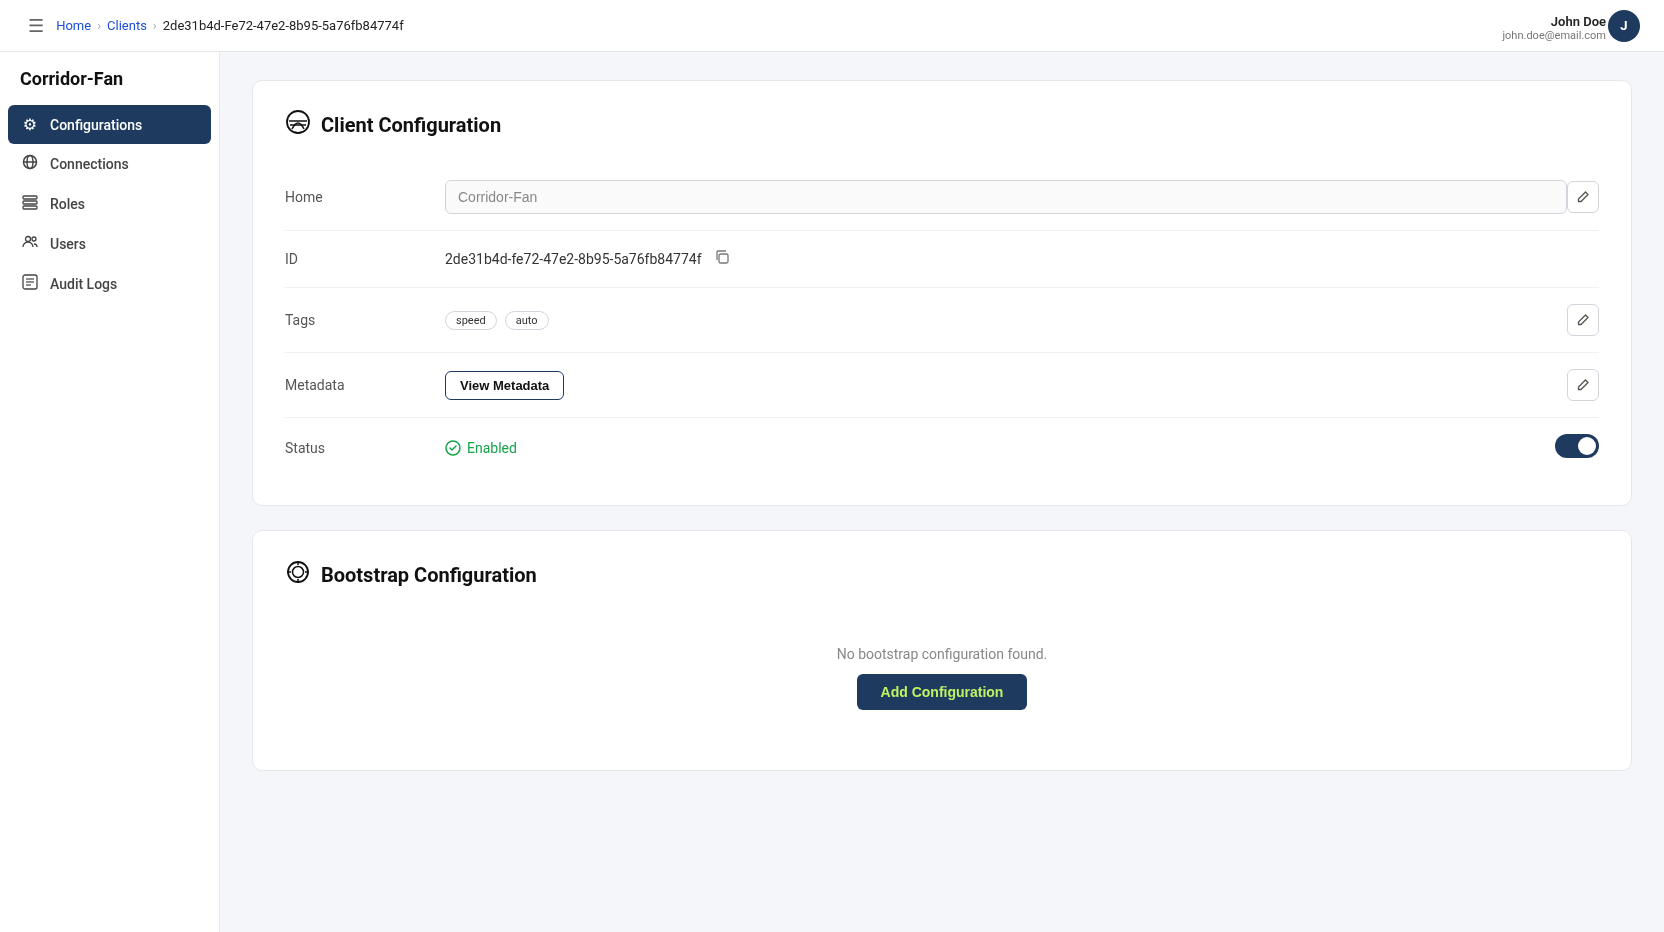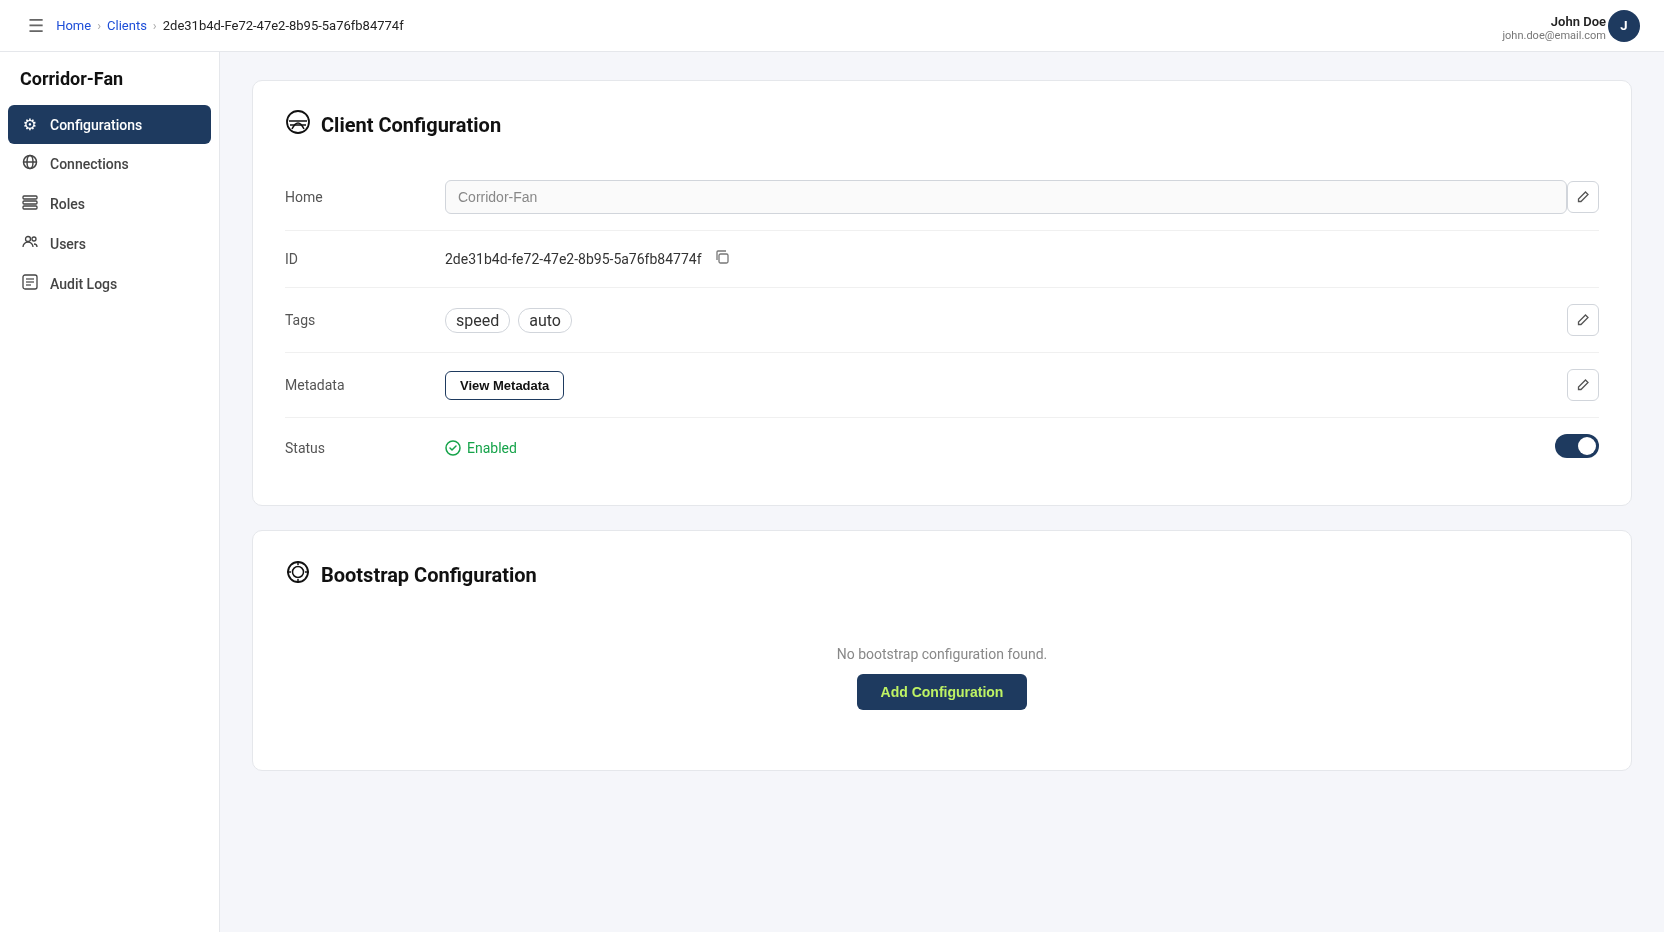--- a/index.html
+++ b/index.html
@@ -82,21 +82,21 @@
     .id-value { font-size: 14px; color: #333; display: flex; align-items: center; gap: 8px; }
     .copy-btn {
       background: none; border: none; cursor: pointer;
       color: #777; font-size: 16px; padding: 2px 4px;
     }
 
     
     .tag {
       background: #fff; border: 1px solid #d1d5db;
       border-radius: 12px; padding: 2px 10px;
-      font-size: 16px; color: #333;
+      font-size: 11px; color: #333;
     }
 
     
     .metadata-btn {
       background: #fff; border: 1px solid #1e3a5f;
       border-radius: 6px; padding: 6px 14px;
       font-size: 13px; font-weight: 600; color: #111;
       cursor: pointer;
     }
 

